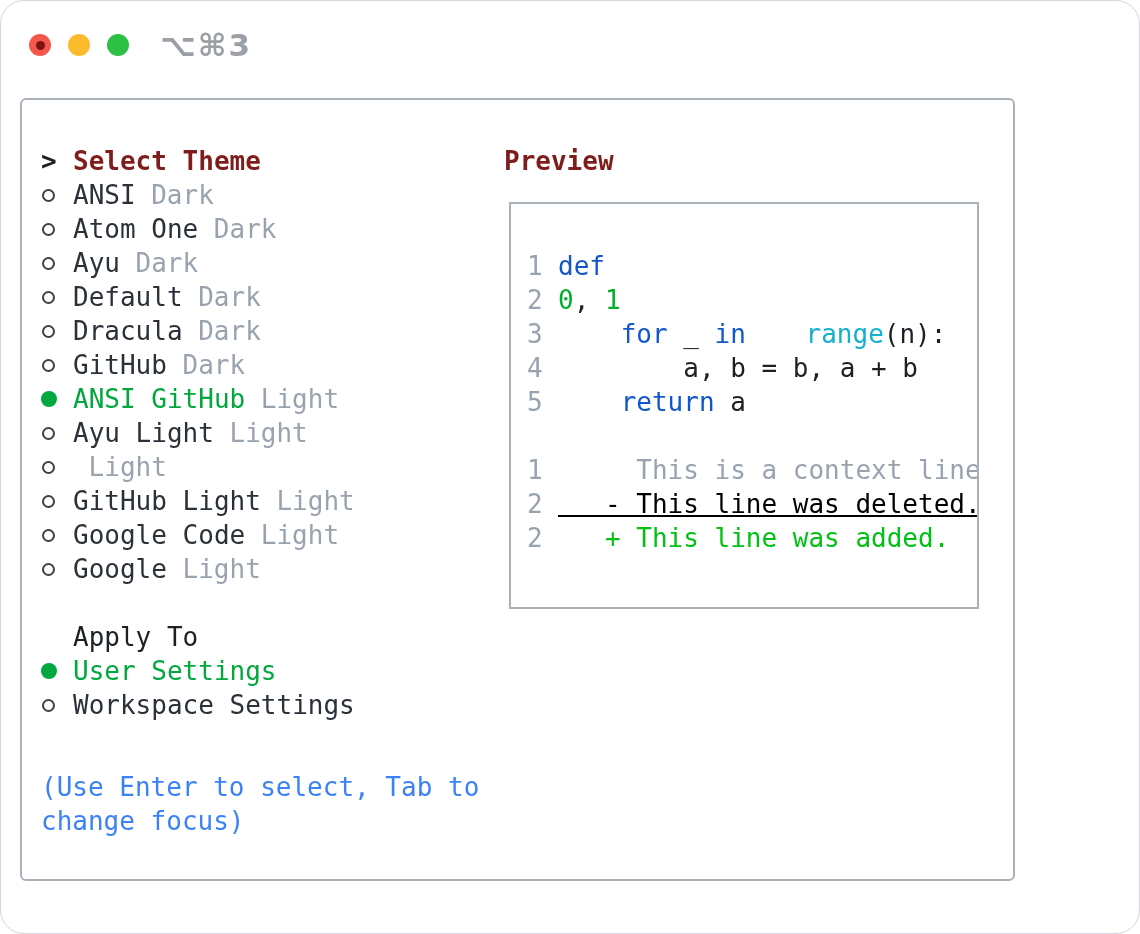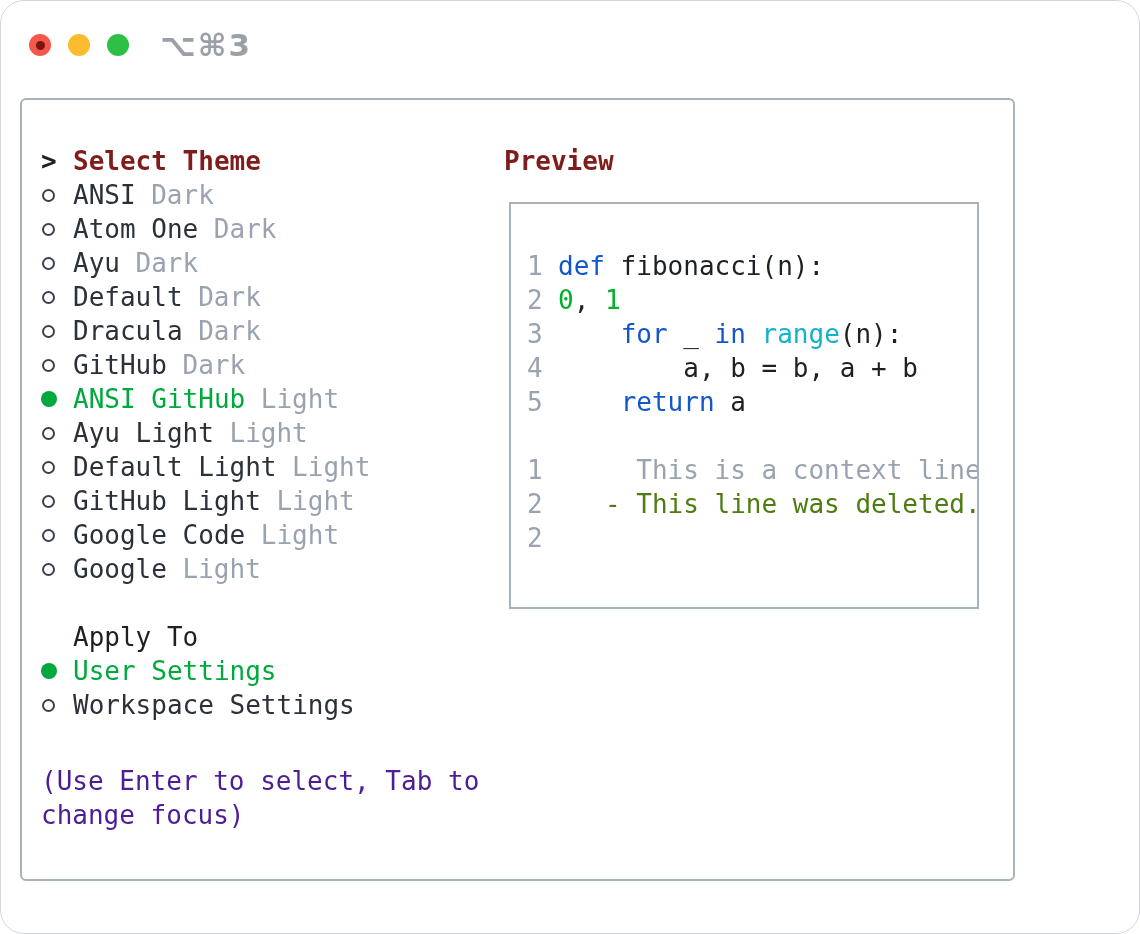--- a/index.html
+++ b/index.html
@@ -41,40 +41,40 @@
   .sel .circle{width:16px;height:16px;border:none;background:#00a83e;margin-left:0;}
   .cursor{font-weight:700;color:#1c2126;}
   .heading{font-weight:700;color:#7f1d1d;}
   .subheading{color:#1c2126;}
   .name{color:#2a3138;}
   .sel .name{color:#00a83e;}
   .variant{color:#99a3b0;margin-left:15.6px;}
   .spacer{height:34px;}
   .left-col{position:absolute;left:19px;top:44px;width:450px;}
   .help{
-    margin-top:8px;color:#4c1d95;font-size:26px;line-height:34px;width:455px;
+    margin-top:14px;color:#3b82f6;font-size:26px;line-height:34px;width:455px;
     white-space:normal;
   }
   
   .preview-title{position:absolute;left:482px;top:44px;align-items:flex-end;}
   .preview-box{
     position:absolute;left:487px;top:102px;width:470px;height:407px;
     border:2px solid #a9b1ba;box-sizing:border-box;
     padding:45px 0 0 16px;overflow:hidden;
   }
   .pline{display:flex;height:34px;font-size:26px;line-height:34px;white-space:pre;}
   .lnum{color:#99a3b0;width:31px;flex:0 0 31px;}
   .pgap{height:34px;}
   .tok{white-space:pre;}
   .tok[data-type="pl"]{color:#1c2126;}
   .tok[data-type="kw"]{color:#1256cc;}
-  .tok[data-type="fn"]{color:#12b2cc;}
+  .tok[data-type="fn"]{color:#12b2cc;margin-left:44px;}
   .tok[data-type="num"]{color:#00b02a;}
   .tok[data-type="ctx"]{color:#99a3b0;}
-  .tok[data-type="del"]{color:#4d7c0f;}
+  .tok[data-type="del"]{color:#000000;text-decoration:underline;}
   .tok[data-type="add"]{color:#00c213;}
 </style>
 </head>
 <body>
 
 <div class="window">
 
   <div class="titlebar">
     <span class="light red">
         <span class="dot"></span>
@@ -128,21 +128,20 @@
         <span class="name">ANSI GitHub</span>
         <span class="variant">Light</span>
       </div>
       <div class="row theme">
         <span class="marker"><span class="circle"></span></span>
         <span class="name">Ayu Light</span>
         <span class="variant">Light</span>
       </div>
       <div class="row theme">
         <span class="marker"><span class="circle"></span></span>
-        <span class="name">Default Light</span>
         <span class="variant">Light</span>
       </div>
       <div class="row theme">
         <span class="marker"><span class="circle"></span></span>
         <span class="name">GitHub Light</span>
         <span class="variant">Light</span>
       </div>
       <div class="row theme">
         <span class="marker"><span class="circle"></span></span>
         <span class="name">Google Code</span>
@@ -176,21 +175,20 @@
 
     <div class="row preview-title">
       <span class="heading">Preview</span>
     </div>
 
     <div class="preview-box">
 
       <div class="pline">
         <span class="lnum">1</span>
         <span class="tok" data-type="kw">def</span>
-        <span class="tok" data-type="pl"> fibonacci(n):</span>
       </div>
       <div class="pline">
         <span class="lnum">2</span>
         <span class="tok" data-type="num">0</span>
         <span class="tok" data-type="pl">, </span>
         <span class="tok" data-type="num">1</span>
       </div>
       <div class="pline">
         <span class="lnum">3</span>
         <span class="tok" data-type="pl">    </span>
@@ -217,18 +215,19 @@
       <div class="pline">
         <span class="lnum">1</span>
         <span class="tok" data-type="ctx">     This is a context line.</span>
       </div>
       <div class="pline">
         <span class="lnum">2</span>
         <span class="tok" data-type="del">   - This line was deleted.</span>
       </div>
       <div class="pline">
         <span class="lnum">2</span>
+        <span class="tok" data-type="add">   + This line was added.</span>
       </div>
 
     </div>
 
   </div>
 </div>
 
 </body></html>

